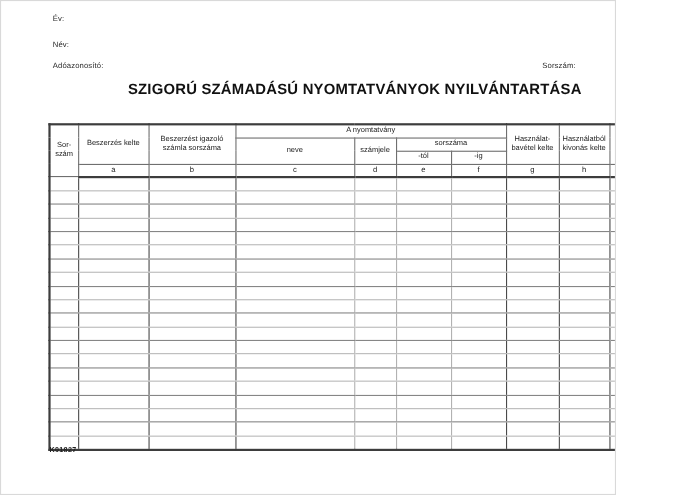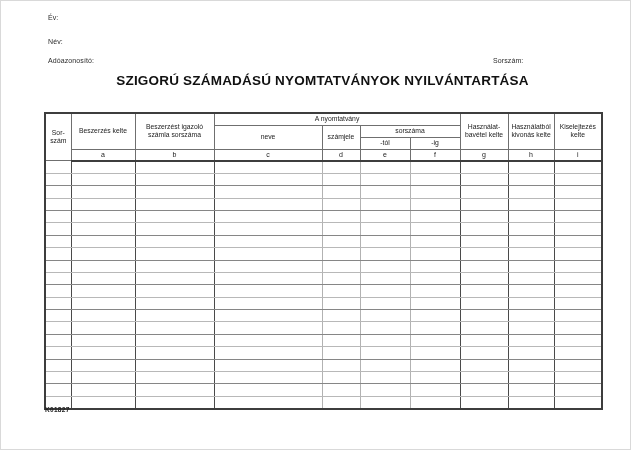--- a/index.html
+++ b/index.html
@@ -1,18 +1,18 @@
 <!DOCTYPE html>
 <html><head>
 <meta charset="utf-8">
 <style>
   html, body { margin: 0; padding: 0; background: #ffffff; }
   .page {
     position: relative;
-    width: 631px;
+    width: 560px;
     height: 450px;
     background: #ffffff;
     box-sizing: border-box;
     border: 1px solid #d9d9d9;
     font-family: "Liberation Sans", "DejaVu Sans", sans-serif;
     color: #1d1d1d;
     overflow: hidden;
   }
   .field-label {
     position: absolute;

